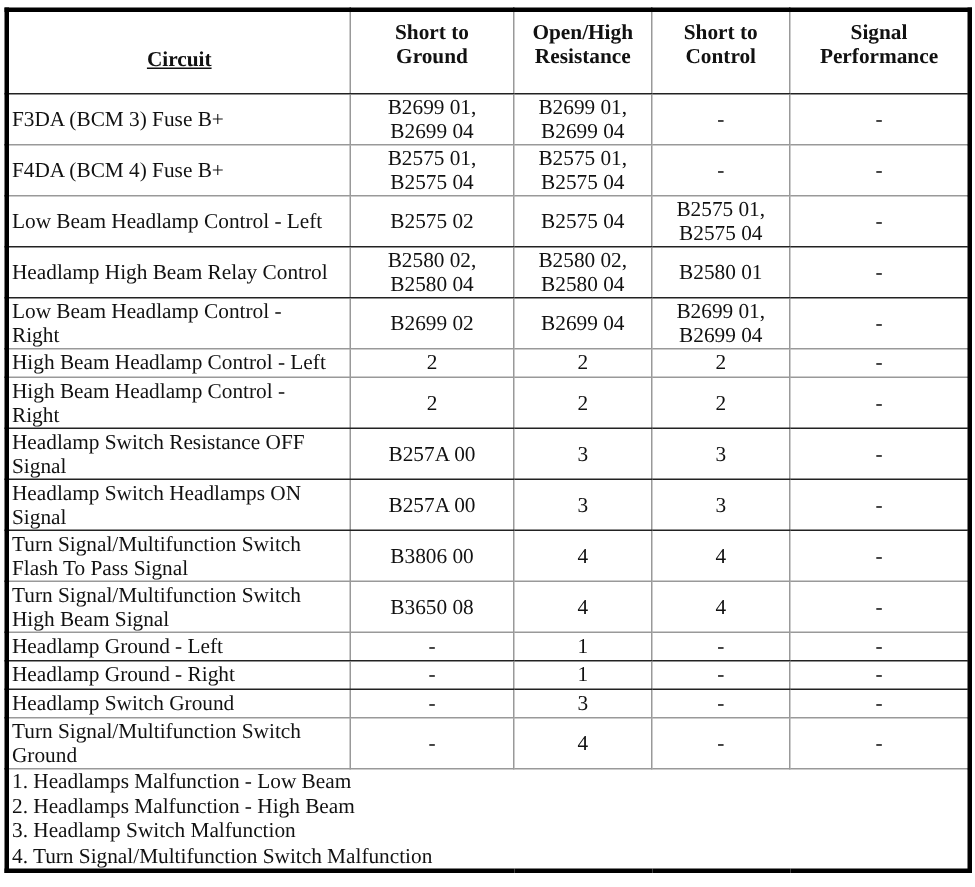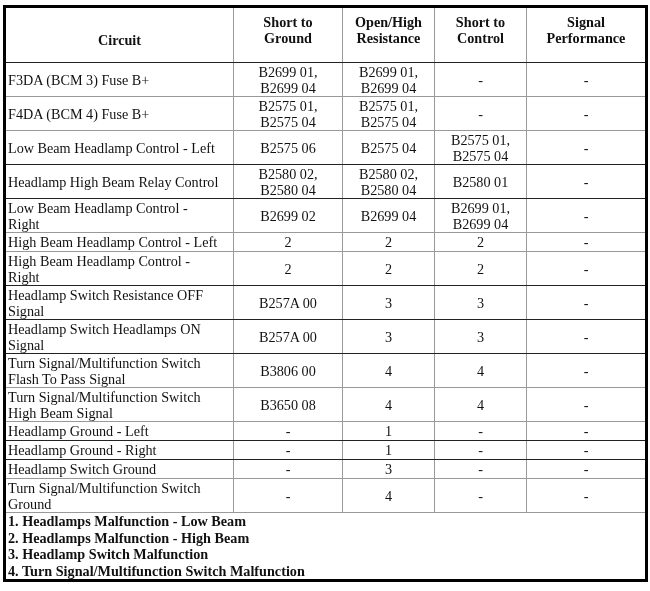--- a/index.html
+++ b/index.html
@@ -19,35 +19,35 @@
     border: 1px solid #999;
     padding: 0 2px;
     vertical-align: middle;
   }
   table.circuit-table th {
     font-weight: bold;
     text-align: center;
     padding-top: 3px;
     padding-bottom: 14px;
   }
-  table.circuit-table th.c0 { vertical-align: bottom; }
+  table.circuit-table th.c0 { vertical-align: bottom; text-decoration: underline; }
   td.c0 { text-align: left; padding-left: 2px; }
   td.cv { text-align: center; }
   .bl { border-left: 1.5px solid #222 !important; }
   .bb { border-bottom: 1.5px solid #222 !important; }
   col.w0 { width: 229px; }
   col.w1 { width: 109px; }
   col.w2 { width: 92px; }
   col.w3 { width: 92px; }
   col.w4 { width: 120px; }
   tr.h2 td { height: 33px; }
   tr.h1 td { height: 18px; }
   tr.hdr th { height: 37px; }
   td.legend { text-align: left; padding: 1px 2px 1px 2px; border-top: 1.5px solid #444; }
-  .legend-line { display: block; line-height: 16.5px; font-weight: bold; }
+  .legend-line { display: block; line-height: 16.5px; }
 </style>
 </head>
 <body>
 
 <div class="wrap">
   <table class="circuit-table">
     <colgroup>
       <col class="w0">
         <col class="w1">
         <col class="w2">
@@ -73,21 +73,21 @@
         </tr>
         <tr class="h2">
           <td class="c0"><span>F4DA (BCM 4) Fuse B+</span></td>
           <td class="cv bl"><span>B2575 01,</span><br><span>B2575 04</span></td>
           <td class="cv bl"><span>B2575 01,</span><br><span>B2575 04</span></td>
           <td class="cv bl"><span>-</span></td>
           <td class="cv"><span>-</span></td>
         </tr>
         <tr class="h2">
           <td class="c0 bb"><span>Low Beam Headlamp Control - Left</span></td>
-          <td class="cv bl bb"><span>B2575 06</span></td>
+          <td class="cv bl bb"><span>B2575 02</span></td>
           <td class="cv bl bb"><span>B2575 04</span></td>
           <td class="cv bl bb"><span>B2575 01,</span><br><span>B2575 04</span></td>
           <td class="cv bb"><span>-</span></td>
         </tr>
         <tr class="h2">
           <td class="c0 bb"><span>Headlamp High Beam Relay Control</span></td>
           <td class="cv bl bb"><span>B2580 02,</span><br><span>B2580 04</span></td>
           <td class="cv bl bb"><span>B2580 02,</span><br><span>B2580 04</span></td>
           <td class="cv bl bb"><span>B2580 01</span></td>
           <td class="cv bb"><span>-</span></td>

